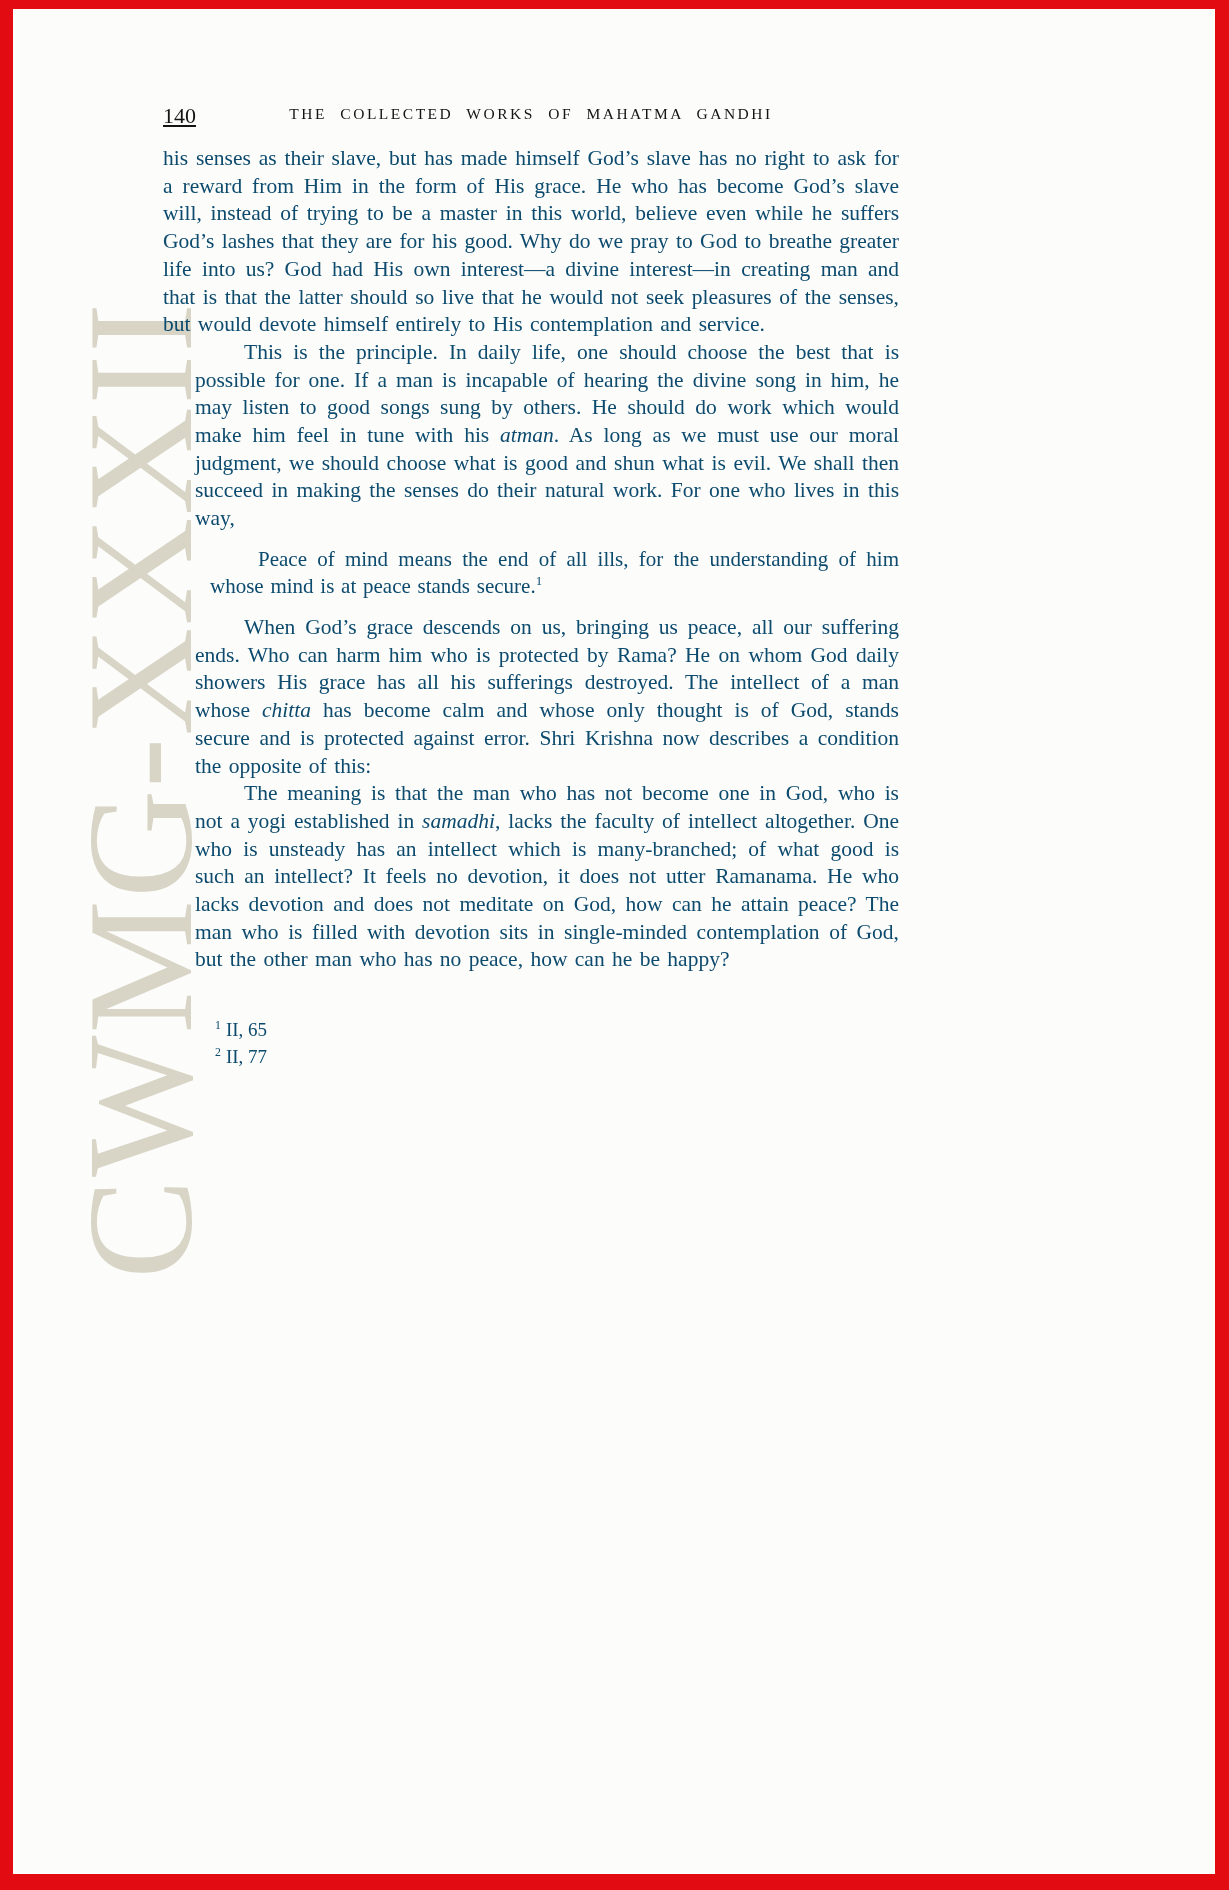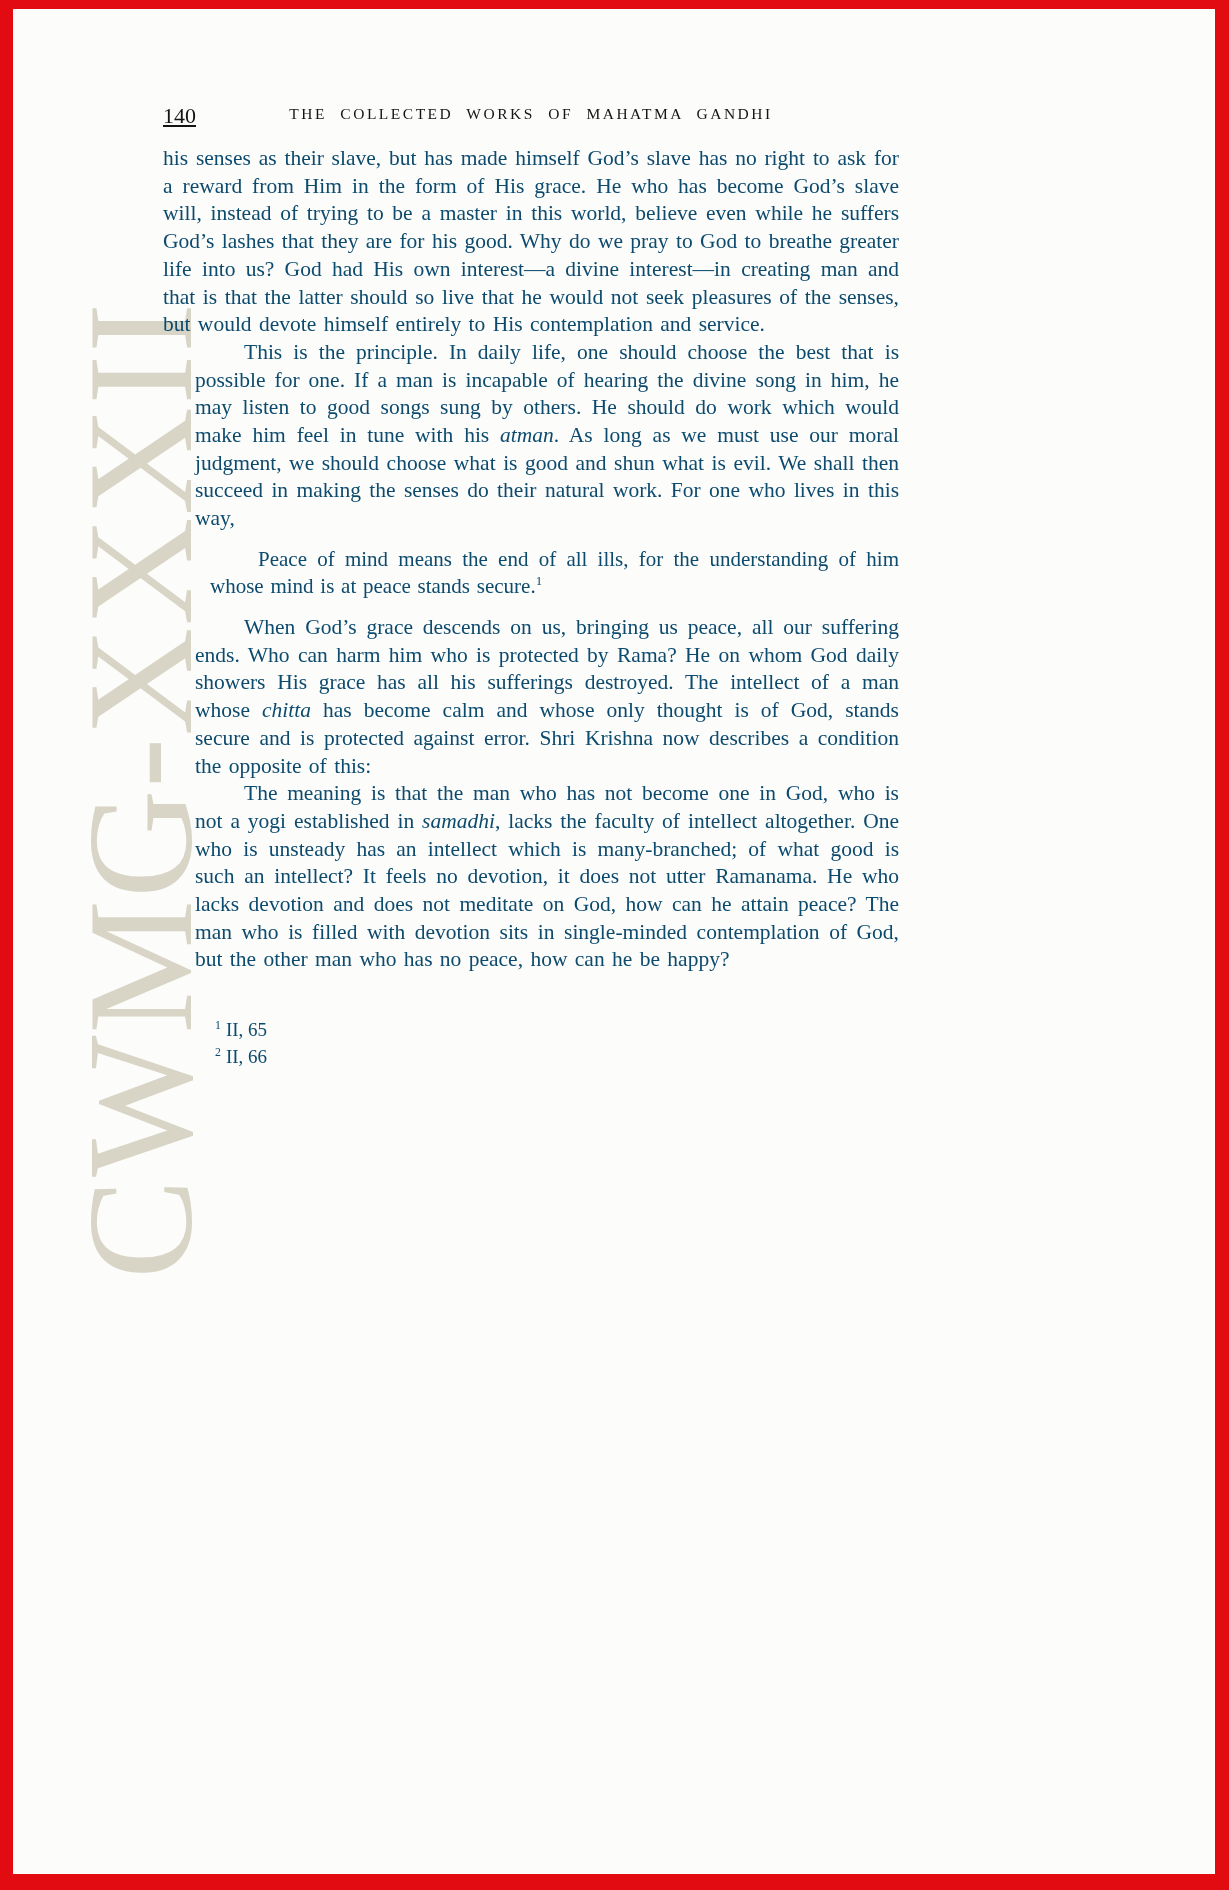--- a/index.html
+++ b/index.html
@@ -99,17 +99,17 @@
 
     <div class="quote"><span>Peace of mind means the end of all ills, for the understanding of him whose mind is at peace stands secure.</span><sup>1</sup></div>
 
     <p class="para indent"><span>When God’s grace descends on us, bringing us peace, all our suffering ends.  Who can harm him who is protected by Rama? He on whom God daily showers His grace has all his sufferings destroyed.  The intellect of a man whose </span><i>chitta</i><span> has become calm and whose only thought is of God, stands secure and is protected against error.  Shri Krishna now describes a condition the opposite of this:</span></p>
 
 
     <p class="para indent"><span>The meaning is that the man who has not become one in God, who is not a yogi established in </span><i>samadhi</i><span>, lacks the faculty of intellect altogether.  One who is unsteady has an intellect which is many-branched; of what good is such an intellect? It feels no devotion, it does not utter Ramanama.  He who lacks devotion and does not meditate on God, how can he attain peace? The man who is filled with devotion sits in single-minded contemplation of God, but the other man who has no peace, how can he be happy?</span></p>
 
     <div class="footnotes">
       <div class="fn"><sup>1</sup><span>II, 65</span></div>
-      <div class="fn"><sup>2</sup><span>II, 66</span></div>
+      <div class="fn"><sup>2</sup><span>II, 77</span></div>
     </div>
 
   </div>
 </div>
 
 </body></html>

